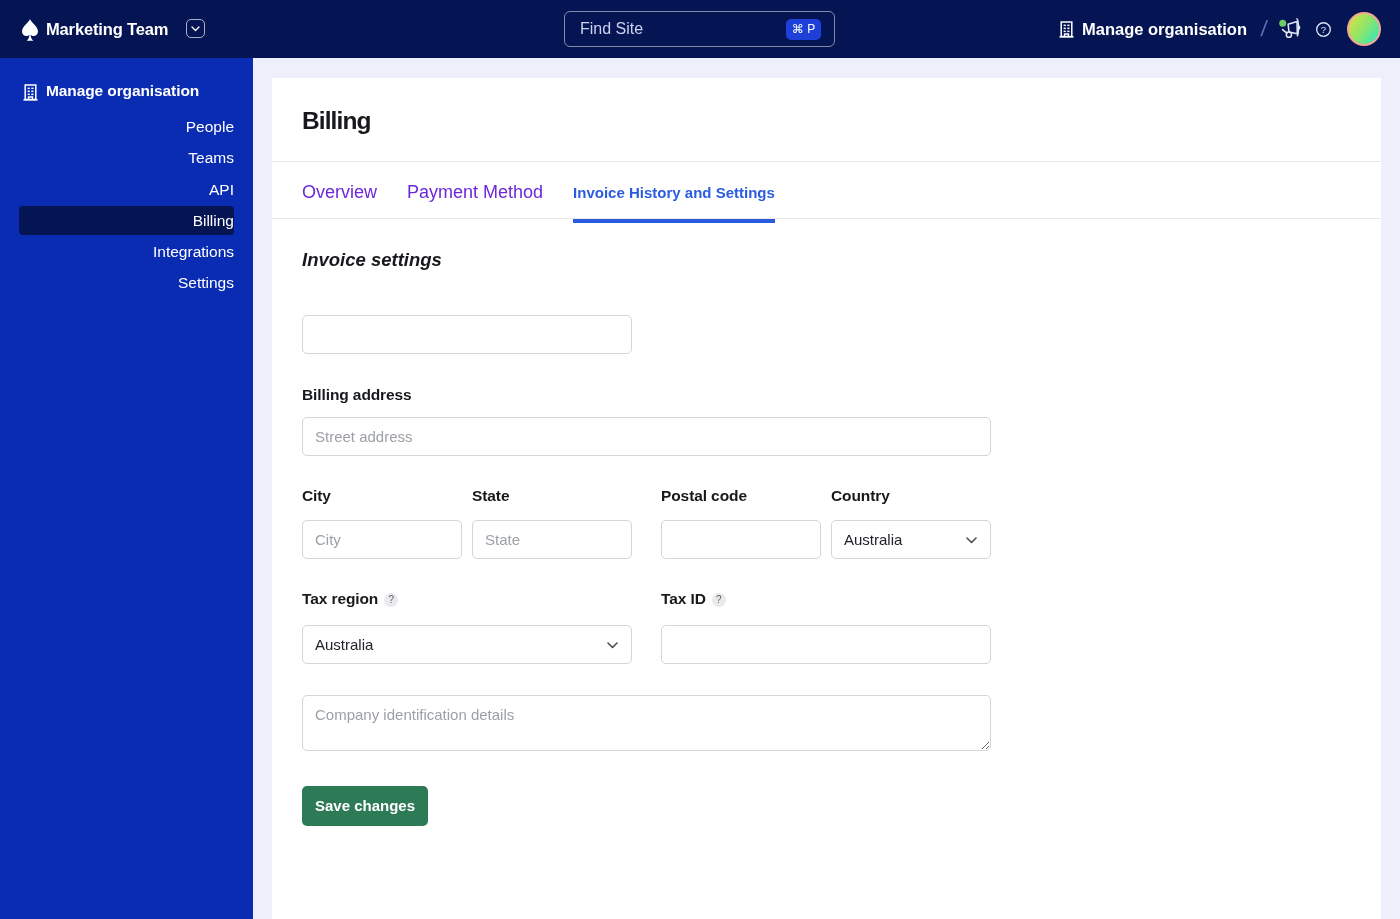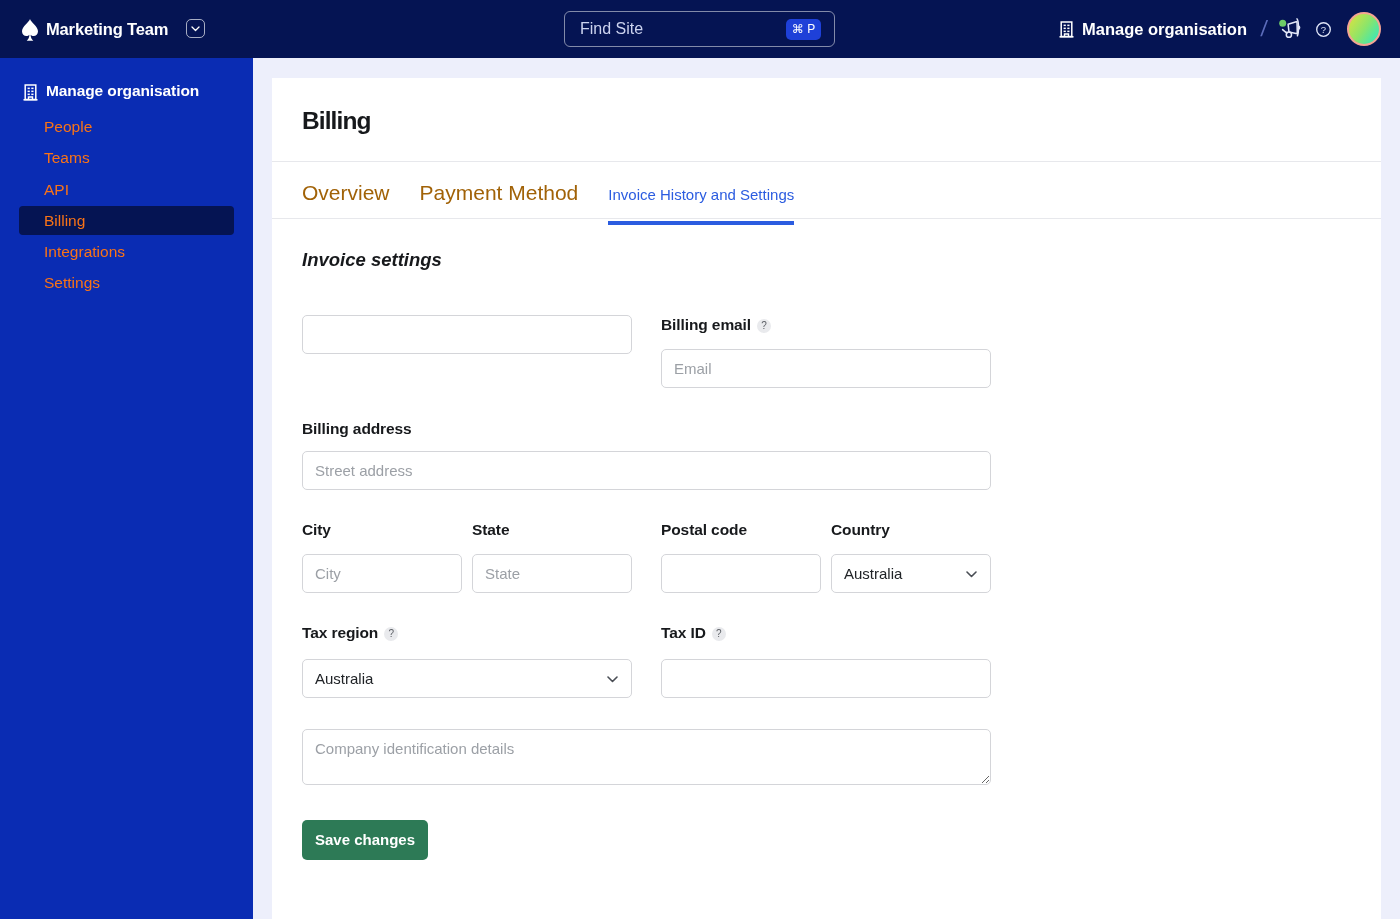--- a/index.html
+++ b/index.html
@@ -21,32 +21,32 @@
 .slash { position:absolute; left:1261px; top:0; height:58px; line-height:57px; color:#5c6cbb; font-size:22px; transform:skewX(-6deg); }
 .mega { position:absolute; left:1278px; top:13px; }
 .qmark { position:absolute; left:1316px; top:21.5px; }
 .avatar { position:absolute; left:1347px; top:12px; width:34px; height:34px; border-radius:50%; border:2px solid #f4a593; background:linear-gradient(125deg, #dce13f 2%, #8ce56a 50%, #2ee7c2 96%); }
 
 
 .sidebar { position:absolute; left:0; top:58px; width:253px; height:861px; background:#0a2cb3; }
 .side-head { position:absolute; left:23px; top:26px; }
 .side-head-txt { position:absolute; left:46px; top:24px; color:#fff; font-weight:bold; font-size:15.5px; letter-spacing:-0.1px; white-space:nowrap; }
 .nav { position:absolute; left:19px; top:54px; width:215px; }
-.nav a { display:block; height:29px; line-height:29px; margin-bottom:2.3px; padding-left:25px; color:#f97316; font-size:15.5px; text-decoration:none; border-radius:4px; }
+.nav a { display:block; height:29px; line-height:29px; margin-bottom:2.3px; padding-left:25px; color:#ffffff; font-size:15.5px; text-decoration:none; border-radius:4px;text-align:right; }
 .nav a.active { background:#051453; }
 
 
 .main { position:absolute; left:253px; top:58px; width:1147px; height:861px; background:#edeffb; }
 .card { position:absolute; left:19px; top:20px; width:1109px; height:841px; background:#fff; }
 .card h1 { padding:26px 30px 0 30px; font-size:24.5px; line-height:34px; color:#17191c; letter-spacing:-0.9px; }
 .hdiv { margin-top:23px; border-bottom:1px solid #e7e8ec; }
 .tabs { height:57px; border-bottom:1px solid #e7e8ec; padding:0 30px; font-size:0; }
-.tab { position:relative; display:inline-block; height:57px; line-height:61px; margin-right:30px; font-size:21px; color:#a16207; }
+.tab { position:relative; display:inline-block; height:57px; line-height:61px; margin-right:30px; font-size:18px; color:#6d28d9; }
 .tab:nth-child(2) { margin-right:30px; }
-.tab.active { color:#2b5ce0; font-weight:normal; font-size:15px; }
+.tab.active { color:#2b5ce0; font-weight:bold; font-size:15px; }
 .tab.active:after { content:""; position:absolute; left:0; right:0; bottom:-3.5px; height:3.5px; background:#2b5ce0; }
 
 .form { padding:29px 30px 0 30px; font-size:0; }
 .form h2 { font-size:18.5px; line-height:24px; color:#17191c; margin-bottom:43px; letter-spacing:0;font-style:italic; }
 .row { margin-bottom:30px; }
 .cols { display:flex; }
 .col330 { width:330px; margin-right:29px; }
 .col160 { width:160px; margin-right:10px; }
 .col160.last { margin-right:29px; }
 label { display:block; font-size:15.5px; font-weight:bold; color:#17191c; line-height:20px; margin-bottom:14px; letter-spacing:-0.1px; }
@@ -135,24 +135,20 @@
       <span class="tab">Overview</span>
       <span class="tab">Payment Method</span>
       <span class="tab active">Invoice History and Settings</span>
     </div>
     <div class="form">
       <h2>Invoice settings</h2>
       <div class="row cols r1">
         <div class="col330">
           <input type="text" style="">
         </div>
-        <div class="col330">
-          <label>Billing email<span class="q">?</span></label>
-          <input type="text" placeholder="Email" style="">
-        </div>
       </div>
       <div class="row r2" style="width:689px;">
         <label>Billing address</label>
         <input type="text" placeholder="Street address" style="">
       </div>
       <div class="row cols r3">
         <div class="col160">
           <label>City</label>
           <input type="text" placeholder="City" style="">
         </div>

